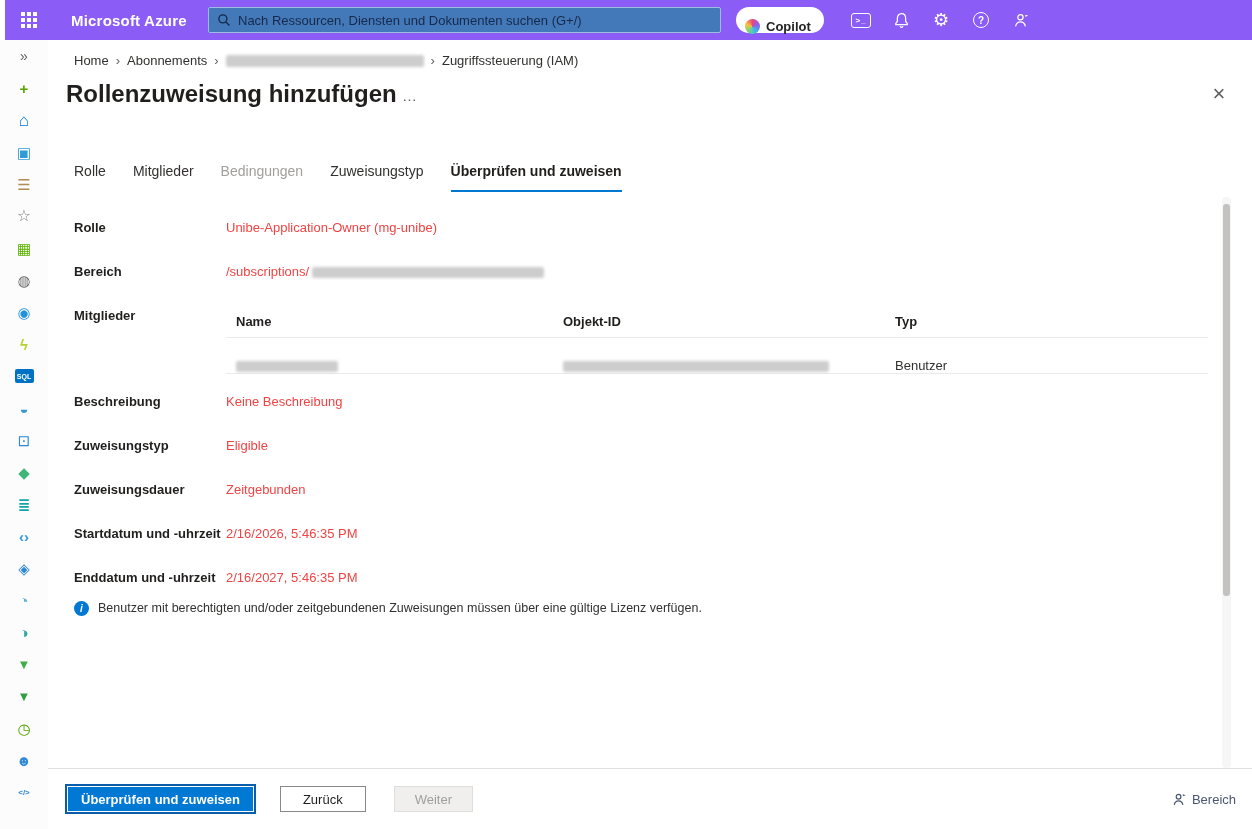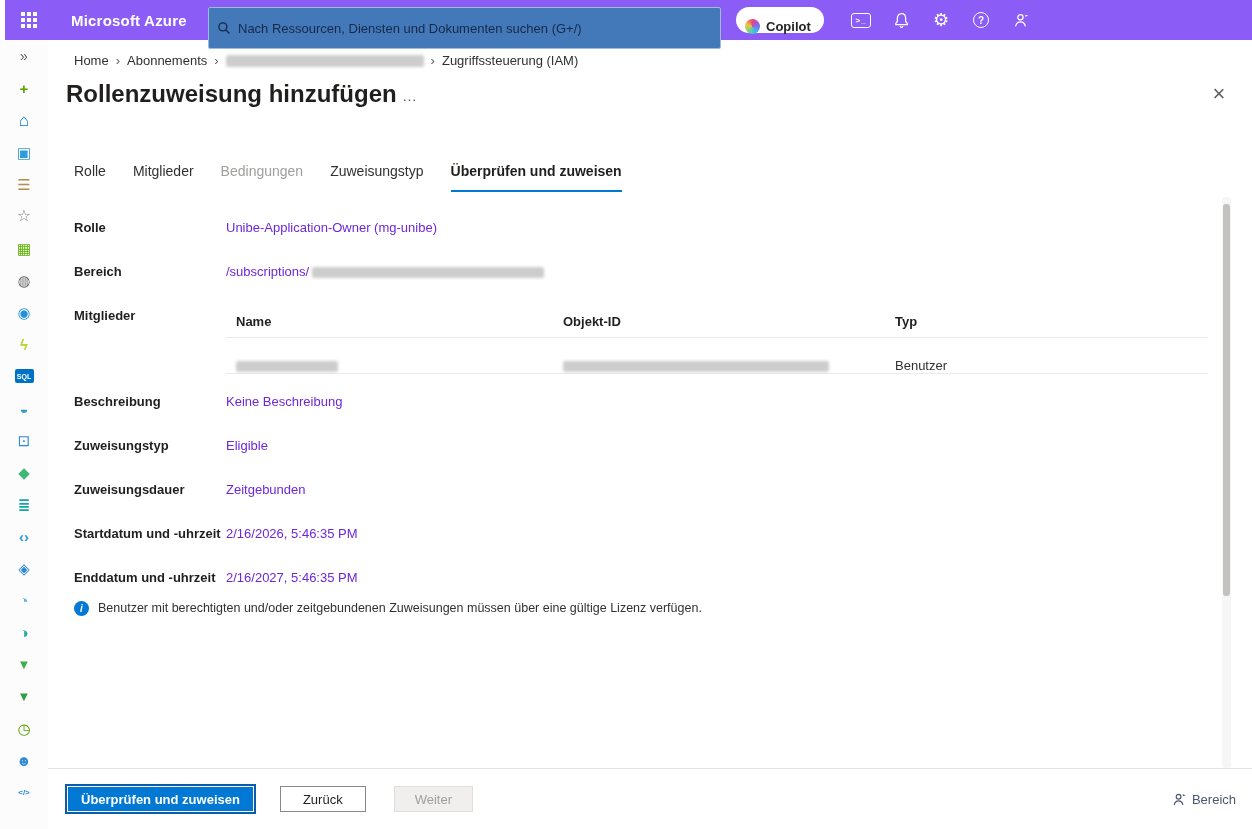--- a/index.html
+++ b/index.html
@@ -8,21 +8,21 @@
     font-family:"Liberation Sans","DejaVu Sans",sans-serif;
     background:#fff; color:#323130; position:relative; overflow:hidden; font-size:13px;
   }
 
   
   .header { position:absolute; top:0; left:5px; width:1252px; height:40px; background:#8b5cf6; z-index:20; }
   .waffle { position:absolute; left:0; top:0; width:48px; height:40px; display:flex; align-items:center; justify-content:center; cursor:pointer; }
   .waffle-grid { display:grid; grid-template-columns:repeat(3,4px); grid-gap:2px; }
   .waffle-grid i { width:4px; height:4px; background:#fff; display:block; }
   .brand { position:absolute; left:66px; top:0; height:40px; display:flex; align-items:center; color:#fff; font-size:15px; font-weight:700; letter-spacing:.2px; cursor:pointer; }
-  .searchbox { position:absolute; left:203px; top:7px; width:513px; height:42px; background:#4379b8; border:1px solid #9cbbde; border-radius:2px; display:flex; align-items:center; padding:0 8px; }
+  .searchbox { position:absolute; left:203px; top:7px; width:513px; height:26px; background:#4379b8; border:1px solid #9cbbde; border-radius:2px; display:flex; align-items:center; padding:0 8px; }
   .searchbox input { flex:1; background:transparent; border:none; outline:none; font-size:13px; color:#13274a; margin-left:7px; font-family:inherit; }
   .searchbox input::placeholder { color:#17294b; opacity:1; }
   .copilot { position:absolute; left:731px; top:7px; height:26px; padding:12px 13px 0 9px; background:#fff; border-radius:13px; display:flex; align-items:center; gap:6px; font-size:13px; font-weight:700; color:#242424; cursor:pointer; }
   .copilot-orb { width:15px; height:15px; border-radius:50%; background:conic-gradient(#e8467c,#9160ea,#3ab6f0,#6fd38a,#f8c33a,#e8467c); }
   .hicons { position:absolute; left:836px; top:0; height:40px; display:flex; align-items:center; }
   .hicon { width:40px; height:40px; display:flex; align-items:center; justify-content:center; color:#fff; cursor:pointer; }
   .shell-glyph { border:1.3px solid #fff; border-radius:3px; width:20px; height:15px; font-size:8px; font-weight:700; display:flex; align-items:center; justify-content:center; color:#fff; letter-spacing:1px; }
   .gear-glyph { font-size:18px; line-height:1; }
   .help-glyph { width:16px; height:16px; border:1.3px solid #fff; border-radius:50%; font-size:10px; font-weight:700; display:flex; align-items:center; justify-content:center; }
 
@@ -45,21 +45,21 @@
 
   
   .tabs { position:absolute; left:74px; top:163px; display:flex; gap:27px; font-size:14px; color:#323130; }
   .tab { padding-bottom:11px; border-bottom:2px solid transparent; cursor:pointer; white-space:nowrap; }
   .tab.disabled { color:#a19f9d;text-align:center; }
   .tab.active { font-weight:700; color:#201f1e; border-bottom-color:#0078d4; }
 
   
   .frow { position:absolute; left:74px; display:flex; font-size:13px; line-height:16px; }
   .flabel { width:152px; flex:none; font-weight:700; color:#201f1e; }
-  .fvalue { color:#6d28d9; }
+  .fvalue { color:#ef4444; }
   .redact { display:inline-block; height:11px; background:#cdcdcd; border-radius:2px; filter:blur(1.6px); vertical-align:middle; }
 
   .member-table { position:absolute; left:226px; top:306px; width:982px; font-size:13px; }
   .thead { display:flex; height:32px; align-items:center; border-bottom:1px solid #edebe9; font-weight:700; color:#201f1e; }
   .trow { display:flex; height:36px; align-items:flex-end; border-bottom:1px solid #edebe9; }
   .c-name { width:337px; padding-left:10px; }
   .c-oid  { width:332px; }
   .c-typ  { flex:1; }
 
   .info-row { position:absolute; left:74px; top:601px; display:flex; align-items:flex-start; gap:9px; font-size:12.5px; color:#323130; max-width:900px; }

